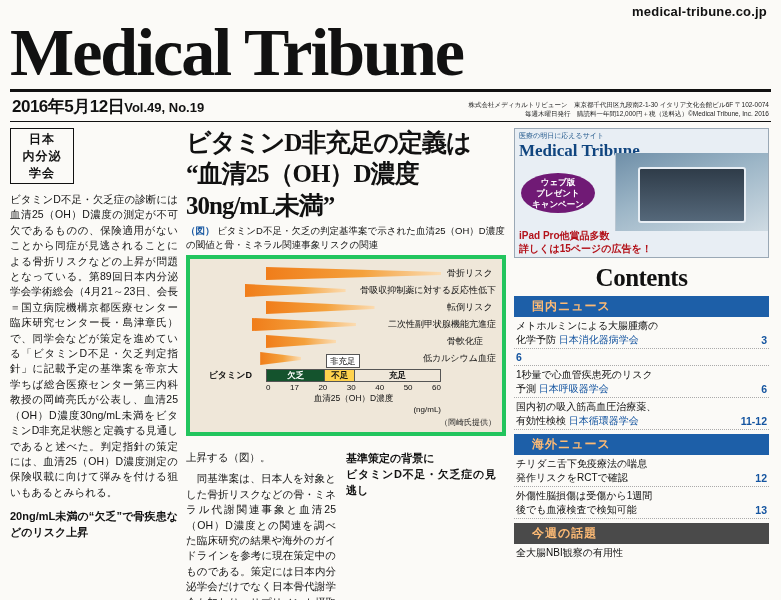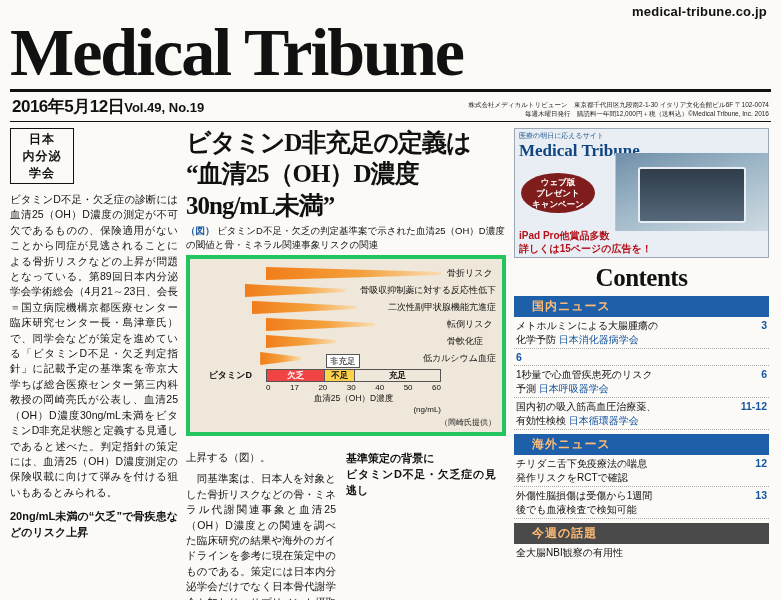--- a/index.html
+++ b/index.html
@@ -71,21 +71,21 @@
   .tri{
     height:13px;
     background:linear-gradient(90deg,#f07d1a 0%,#f4a13c 55%,#fbdcb2 100%);
     clip-path:polygon(0 0,100% 38%,100% 62%,0 100%);
   }
   .bar-label{font-size:9px;margin-left:6px;white-space:nowrap;}
   .scale{margin-top:2px;position:relative;}
   .seg-row{display:flex;width:175px;height:13px;border:1px solid #555;box-sizing:border-box;}
   .seg{display:flex;align-items:center;justify-content:center;font-size:8.5px;font-weight:bold;border-right:1px solid #555;}
   .seg:last-child{border-right:none;}
-  .seg-def{background:#ef4444;color:#fff;}
+  .seg-def{background:#14532d;color:#fff;}
   .seg-ins{background:#ffd24d;color:#111;}
   .seg-suf{background:#efe7d9;color:#111;}
   .vitd-label{font-size:9px;font-weight:bold;width:56px;text-align:right;padding-right:14px;}
   .ticks{display:flex;width:175px;justify-content:space-between;font-size:8px;margin-top:1px;}
   .axis-title{font-size:8.5px;text-align:center;width:175px;margin-top:1px;}
   .unit{font-size:8px;text-align:right;}
   .credit{font-size:8px;text-align:right;margin-top:3px;color:#222;}
   .tagbox{
     position:absolute;font-size:8.5px;border:1px solid #555;background:#fff;
     padding:0 3px;line-height:12px;
@@ -104,38 +104,38 @@
     position:absolute;right:0;top:24px;width:152px;height:78px;
     background:linear-gradient(160deg,#6f8fa8 0%,#9db6c7 45%,#cfdbe3 100%);
     border-left:1px solid #b9c6d1;
   }
   .promo-photo:after{
     content:"";position:absolute;left:22px;top:14px;width:104px;height:52px;
     background:linear-gradient(180deg,#2f3c49,#55687a);border:2px solid #e8eef4;border-radius:3px;
   }
   .promo-badge{
     position:absolute;left:6px;top:44px;width:74px;height:40px;border-radius:50%;
-    background:#7f1d1d;color:#fff;font-size:8.5px;line-height:11px;font-weight:bold;
+    background:#701a75;color:#fff;font-size:8.5px;line-height:11px;font-weight:bold;
     display:flex;align-items:center;justify-content:center;text-align:center;
   }
   .promo-foot{
     position:absolute;bottom:2px;left:4px;right:4px;color:#b3121a;font-weight:bold;
     font-size:10px;line-height:13px;
   }
   .contents-h{
     font-family:"Liberation Serif", serif;font-size:25px;font-weight:bold;
     text-align:center;margin:6px 0 2px;letter-spacing:-.5px;
   }
   .sec-head{
     background:#1d5fa8;color:#fdba74;font-size:12px;font-weight:bold;
     padding:2px 18px;margin-top:4px;letter-spacing:1px;
   }
   .sec-head.gray{background:#4a4a4a;}
   .toc-item{
-    display:flex;justify-content:space-between;
+    display:flex;justify-content:space-between;align-items:flex-end;
     border-bottom:1px dotted #aaa;padding:2px 2px 2px 2px;gap:20px;
   }
   .toc-text{font-size:10px;line-height:13.5px;}
   .toc-text .org{color:#1555a0;}
   .toc-page{font-size:10.5px;font-weight:bold;color:#1555a0;flex:none;}
   .toc-item.nodot{border-bottom:none;}
 </style>
 </head>
 <body>
 
@@ -195,30 +195,30 @@
         <div class="bar-row">
           <div class="vitd-label"></div>
           <div class="bar-wrap">
               <div class="tri" style="width:92%"></div>
             </div>
           <div class="bar-label">骨吸収抑制薬に対する反応性低下</div>
         </div>
         <div class="bar-row">
           <div class="vitd-label"></div>
           <div class="bar-wrap">
+              <div class="tri" style="width:62%"></div>
+            </div>
+          <div class="bar-label">転倒リスク</div>
+        </div>
+        <div class="bar-row">
+          <div class="vitd-label"></div>
+          <div class="bar-wrap">
               <div class="tri" style="width:80%"></div>
             </div>
           <div class="bar-label">二次性副甲状腺機能亢進症</div>
-        </div>
-        <div class="bar-row">
-          <div class="vitd-label"></div>
-          <div class="bar-wrap">
-              <div class="tri" style="width:62%"></div>
-            </div>
-          <div class="bar-label">転倒リスク</div>
         </div>
         <div class="bar-row">
           <div class="vitd-label"></div>
           <div class="bar-wrap">
               <div class="tri" style="width:40%"></div>
             </div>
           <div class="bar-label">骨軟化症</div>
         </div>
         <div class="bar-row">
           <div class="vitd-label"></div>

